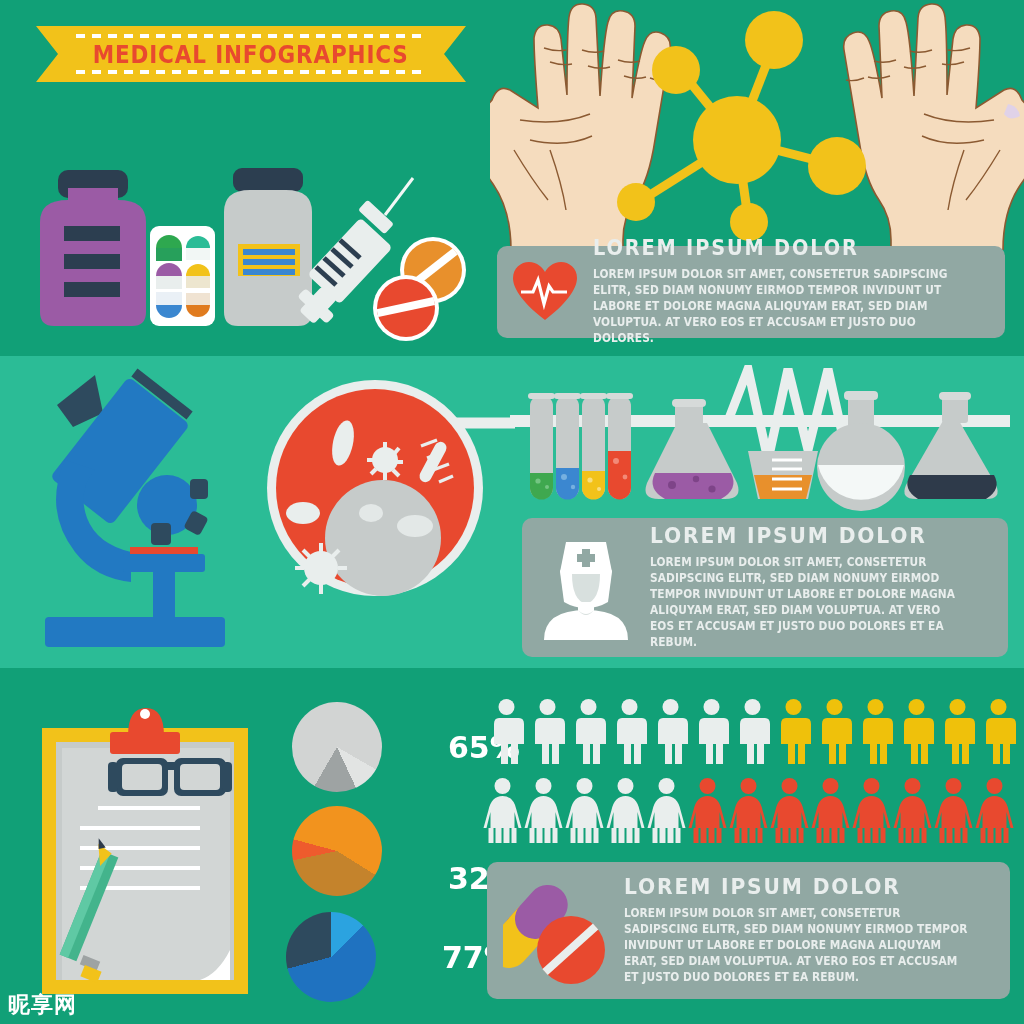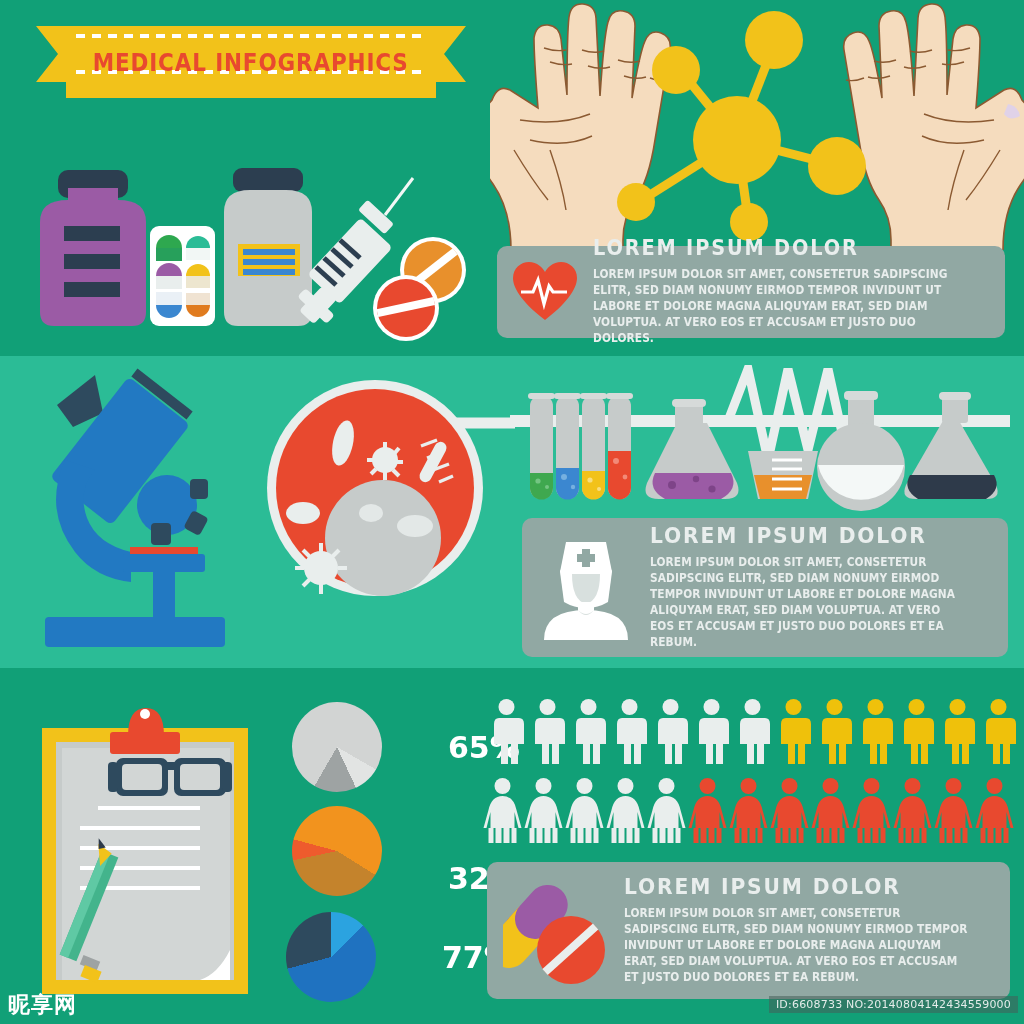--- a/index.html
+++ b/index.html
@@ -16,21 +16,21 @@
   .band-mid {
     position:absolute; left:0; top:356px; width:1024px; height:312px;
     background:#2BBC96;
   }
 
   
   .ribbon {
     position:absolute; left:36px; top:26px; width:430px; height:56px;
   }
   .ribbon-body {
-    position:absolute; left:30px; top:0; width:370px; height:72px;
+    position:absolute; left:30px; top:0; width:370px; height:56px;
     background:#F2C21A;
     display:flex; align-items:center; justify-content:center;
   }
   .ribbon-tail-l, .ribbon-tail-r {
     position:absolute; top:0; width:40px; height:56px; background:#F2C21A;
   }
   .ribbon-tail-l { left:0; clip-path:polygon(0 0, 100% 0, 100% 100%, 0 100%, 22px 50%); }
   .ribbon-tail-r { left:390px; clip-path:polygon(0 0, 100% 0, 18px 50%, 100% 100%, 0 100%); }
   .ribbon-dash-top, .ribbon-dash-bot {
     position:absolute; left:40px; width:350px; height:4px;
@@ -644,15 +644,14 @@
     <div class="panel-text">
       <div class="panel-head">LOREM IPSUM DOLOR</div>
       <div class="panel-body">LOREM IPSUM DOLOR SIT AMET, CONSETETUR SADIPSCING ELITR, SED DIAM NONUMY EIRMOD TEMPOR INVIDUNT UT LABORE ET DOLORE MAGNA ALIQUYAM ERAT, SED DIAM VOLUPTUA. AT VERO EOS ET ACCUSAM ET JUSTO DUO DOLORES ET EA REBUM.</div>
     </div>
   </div>
 
   <div class="watermark">
     <span class="wm-cn">昵享网</span>
     <span class="wm-url">www.nipic.cn</span>
   </div>
-  <div class="idbox">ID:6608733 NO:20140804142434559000</div>
 
 </div>
 
 </body></html>

